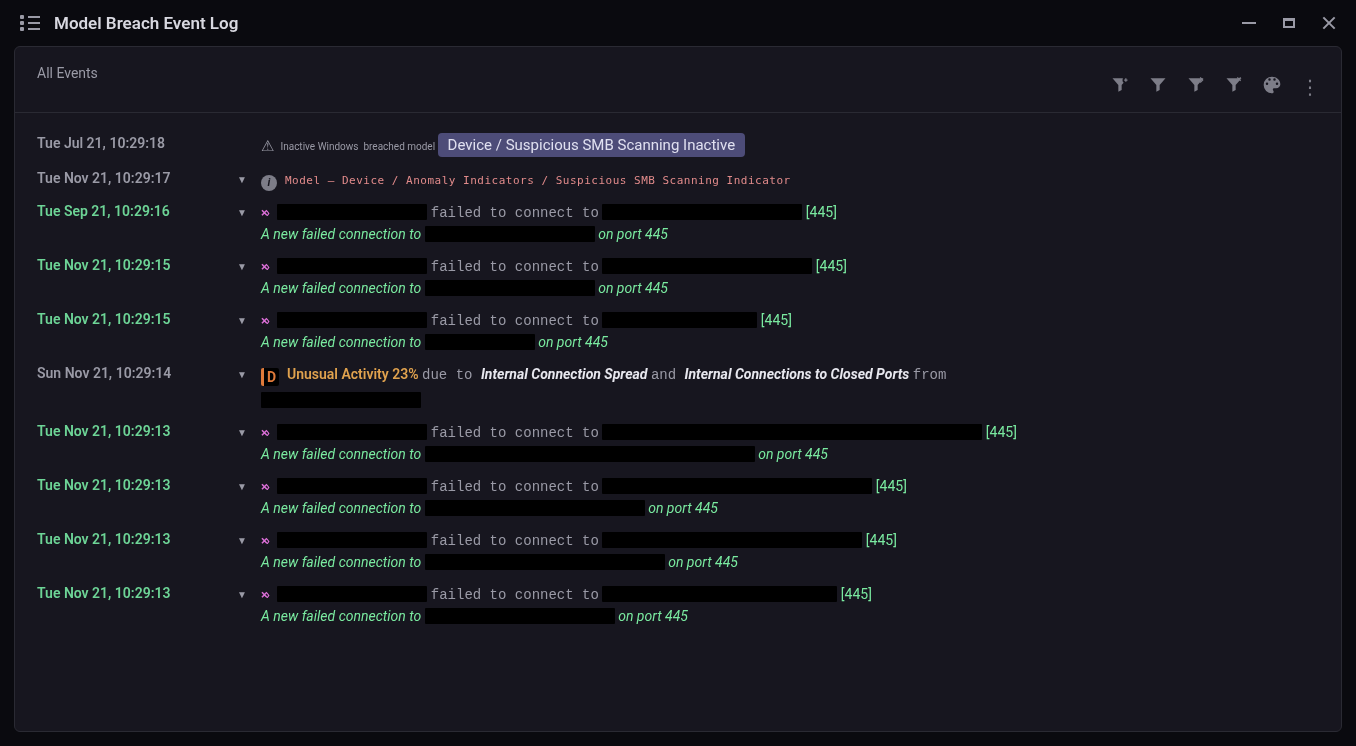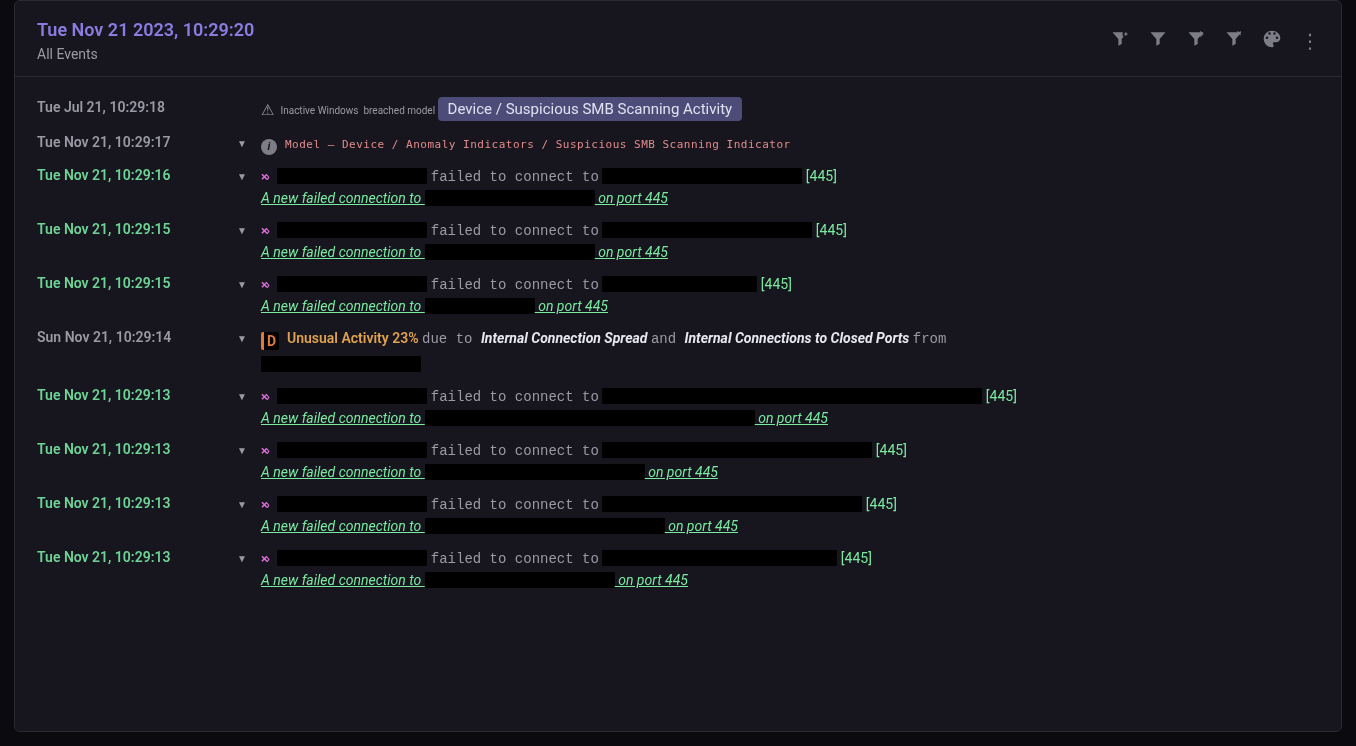--- a/index.html
+++ b/index.html
@@ -92,37 +92,55 @@
   .chev.empty::before{content:"";}
   .content{flex:1;padding-top:3px;line-height:1.5;}
   .info-icon{display:inline-flex;align-items:center;justify-content:center;width:16px;height:16px;border-radius:50%;background:var(--text-dim);color:var(--panel);font-size:11px;font-weight:700;font-style:italic;margin-right:8px;vertical-align:-2px;}
   .warn-icon{display:inline-block;margin-right:6px;color:var(--text-muted);font-size:15px;vertical-align:-1px;}
   .model-line{font-family:ui-monospace,Menlo,Consolas,monospace;color:var(--salmon);font-size:11px;letter-spacing:0.5px;}
   .breach-line{color:var(--text-muted);font-size:10px;}
   .pill{background:var(--pill-bg);color:#e0e0f0;padding:3px 10px;border-radius:4px;font-size:15px;}
   .conn-icon{display:inline-block;color:var(--pink-icon);font-size:13px;margin-right:6px;letter-spacing:-2px;font-weight:700;}
   .redact{display:inline-block;background:#000;height:16px;vertical-align:-3px;border-radius:1px;}
   .green-txt{color:var(--green-text);}
-  .ital{font-style:italic;color:var(--green-text);text-decoration:underline;}
+  .ital{font-style:italic;color:var(--green-text);}
   .d-icon{display:inline-flex;width:18px;height:18px;background:#000;color:#e07a3a;font-weight:700;font-size:14px;align-items:center;justify-content:center;border-radius:2px;margin-right:8px;vertical-align:-3px;border-left:3px solid #e07a3a;}
   .orange-txt{color:var(--orange);font-weight:600;text-align:center;}
   .bold{font-weight:700;font-style:italic;}
   .plain{color:var(--text-muted);font-family:Liberation Mono, monospace;}
 </style>
 </head>
 <body>
 
 <div class="window">
 
+  <div class="titlebar">
+    <div class="titlebar-left">
+      <div class="hamburger">
+          <span class="lines"></span>
+        </div>
+      <div class="title">Model Breach Event Log</div>
+    </div>
+    <div class="win-controls">
+      <div class="win-btn">
+          <div class="min"></div>
+        </div>
+      <div class="win-btn">
+          <div class="max"></div>
+        </div>
+      <div class="win-btn">
+          <div class="close-x"></div>
+        </div>
+    </div>
+  </div>
 
   <div class="panel">
 
     <div class="panel-header">
       <div class="ph-left">
-        <div class="ph-date">Tue Nov 21 2023, 10:29:20</div>
         <div class="ph-sub">All Events</div>
       </div>
       <div class="ph-icons">
         <span><svg viewBox="0 0 24 24">
               <path d="M3 4h18l-7 8v6l-4 2v-8z"></path>
               <circle cx="19" cy="6" r="4" fill="var(--panel)"></circle>
               <path d="M17 6h4M19 4v4" stroke="var(--text-dim)" stroke-width="1.5"></path>
             </svg></span>
         <span><svg viewBox="0 0 24 24">
               <path d="M3 4h18l-7 8v6l-4 2v-8z"></path>
@@ -139,29 +157,29 @@
               <path d="M12 2a10 10 0 100 20c1 0 2-.8 2-2 0-.6-.3-1-.6-1.4-.3-.4-.4-.8-.4-1.2 0-1 .8-1.4 1.8-1.4H17a5 5 0 005-5c0-5-4.5-9-10-9zM6 12a1.5 1.5 0 110-3 1.5 1.5 0 010 3zm3-5a1.5 1.5 0 110-3 1.5 1.5 0 010 3zm6 0a1.5 1.5 0 110-3 1.5 1.5 0 010 3zm3 5a1.5 1.5 0 110-3 1.5 1.5 0 010 3z"></path>
             </svg></span>
         <span class="dots">⋮</span>
       </div>
     </div>
 
     <div class="log-body" id="log-body">
         <div class="row">
           <div class="ts muted">Tue Jul 21, 10:29:18</div>
           <div class="chev empty"></div>
-          <div class="content"><span class="warn-icon">⚠</span><span class="breach-line">Inactive Windows &nbsp;breached model </span><span class="pill">Device / Suspicious SMB Scanning Activity</span></div>
+          <div class="content"><span class="warn-icon">⚠</span><span class="breach-line">Inactive Windows &nbsp;breached model </span><span class="pill">Device / Suspicious SMB Scanning Inactive</span></div>
         </div>
         <div class="row">
           <div class="ts muted">Tue Nov 21, 10:29:17</div>
           <div class="chev"></div>
           <div class="content"><span class="info-icon">i</span><span class="model-line">Model — Device / Anomaly Indicators / Suspicious SMB Scanning Indicator</span></div>
         </div>
         <div class="row">
-          <div class="ts green">Tue Nov 21, 10:29:16</div>
+          <div class="ts green">Tue Sep 21, 10:29:16</div>
           <div class="chev"></div>
           <div class="content">
             <div><span class="conn-icon">×›</span> <span class="redact" style="width:150px"></span> <span class="plain">failed to connect to</span> <span class="redact" style="width:200px"></span> <span class="green-txt">[445]</span></div>
             <div class="ital">A new failed connection to <span class="redact" style="width:170px"></span> on port 445</div>
           </div>
         </div>
         <div class="row">
           <div class="ts green">Tue Nov 21, 10:29:15</div>
           <div class="chev"></div>
           <div class="content">

